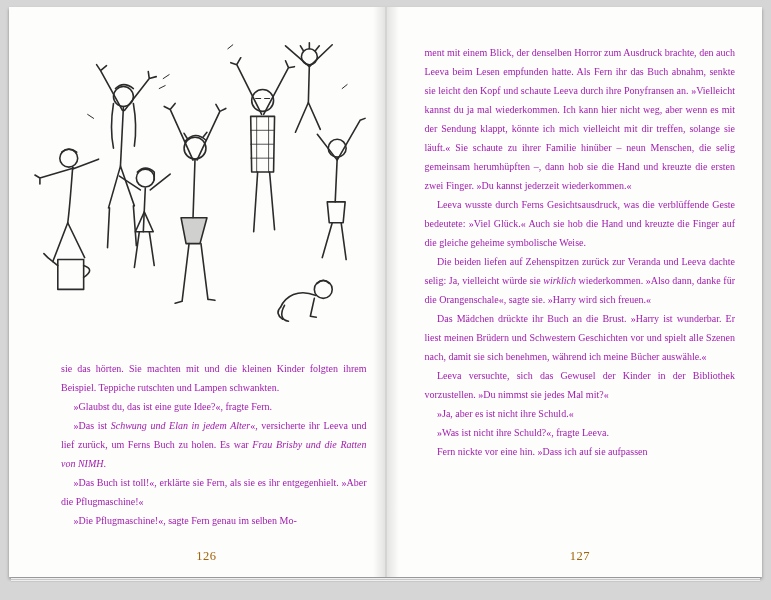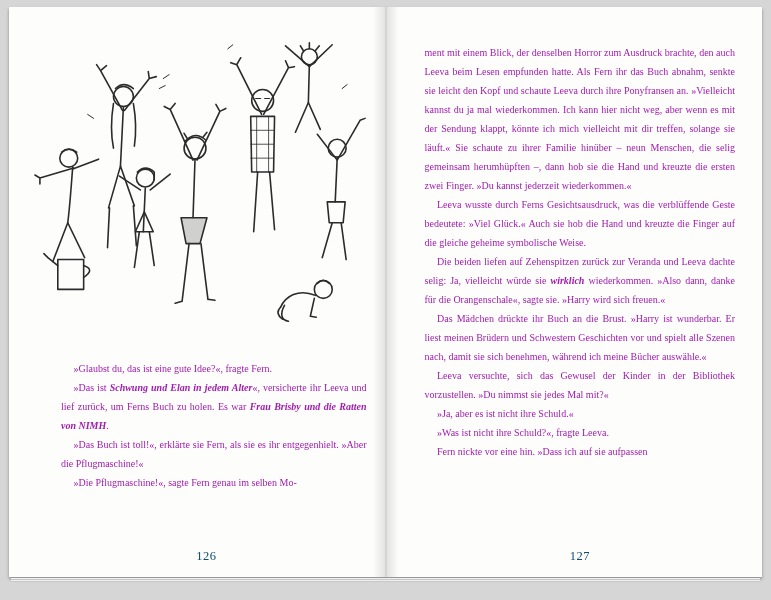--- a/index.html
+++ b/index.html
@@ -58,28 +58,28 @@
     color:#a21caf;
     text-align:justify;
     hyphens:auto;
     -webkit-hyphens:auto;
   }
   .page-left  .textblock { left:52px; right:19px; top:352px; }
   .page-right .textblock { left:39px; right:27px; top:36px; }
 
   .para { text-align:justify; }
   .para.indent { text-indent:1.25em; }
-  .para em { font-style:italic;font-weight:bold; }
+  .para em { font-style:italic; }
 
   .pagenum {
     position:absolute;
     bottom:13px; left:0; right:16px;
     text-align:center;
     font-size:12.5px;
-    color:#0c4a6e;
+    color:#a16207;
     letter-spacing:.04em;
   }
   .page-left  .pagenum { padding-left:34px; padding-right:0; }
   .page-right .pagenum { padding-left:28px; }
 </style>
 </head>
 <body>
 
 <div class="stage">
   <div class="spread">
@@ -170,20 +170,21 @@
           </g>
 
           <g stroke-width="1">
             <path d="M140,70 l6,-4 M136,80 l6,-3"></path>
             <path d="M205,40 l5,-4 M320,80 l5,-4"></path>
             <path d="M70,110 l-6,-4"></path>
           </g>
         </svg>
       </div>
       <div class="textblock">
+          <p class="para"><span>sie das hörten. Sie machten mit und die kleinen Kinder folgten ihrem Beispiel. Teppiche rutschten und Lampen schwankten.</span></p>
           <p class="para indent"><span>»Glaubst du, das ist eine gute Idee?«, fragte Fern.</span></p>
           <p class="para indent"><span>»Das ist </span><em>Schwung und Elan in jedem Alter</em><span>«, versicherte ihr Leeva und lief zurück, um Ferns Buch zu holen. Es war </span><em>Frau Brisby und die Ratten von NIMH</em><span>.</span></p>
           <p class="para indent"><span>»Das Buch ist toll!«, erklärte sie Fern, als sie es ihr entgegenhielt. »Aber die Pflugmaschine!«</span></p>
           <p class="para indent"><span>»Die Pflugmaschine!«, sagte Fern genau im selben Mo-</span></p>
         </div>
       <div class="pagenum">126</div>
     </div>
 
     <div class="page page-right">
       <div class="textblock">

